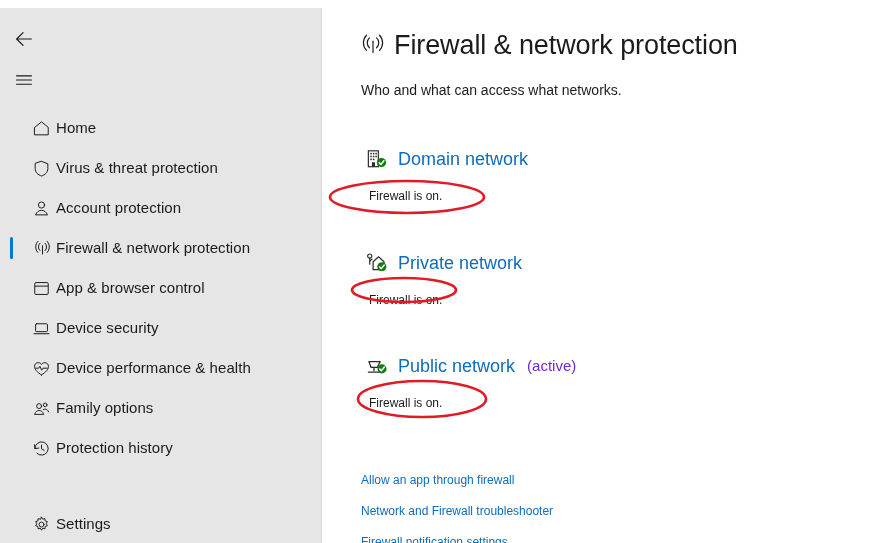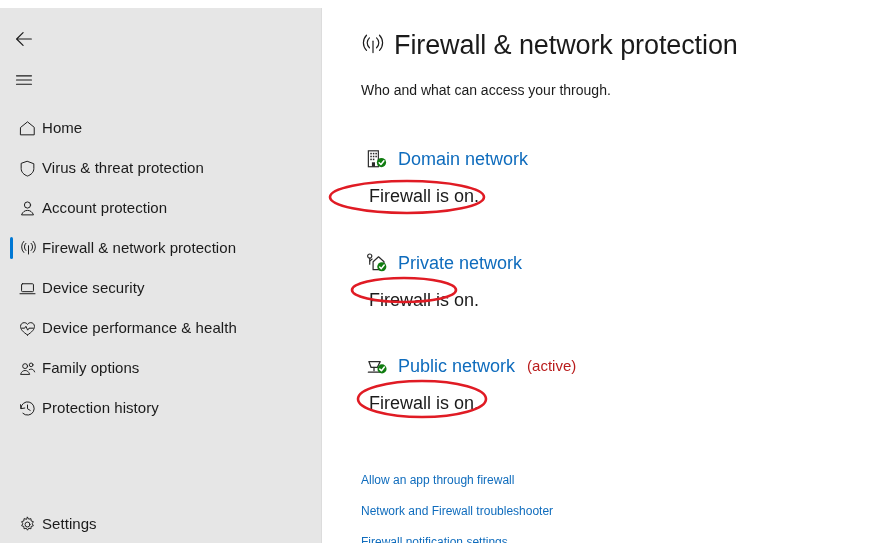--- a/index.html
+++ b/index.html
@@ -45,21 +45,21 @@
     position: absolute;
     left: 0;
     top: 100px;
     width: 322px;
   }
   .nav-item {
     position: relative;
     display: flex;
     align-items: center;
     height: 40px;
-    padding-left: 12px;
+    padding-left: 26px;
     cursor: pointer;
     color: #1b1b1b;
   }
   .nav-item .nav-icon {
     width: 30px;
     min-width: 30px;
     display: flex;
     align-items: center;
     justify-content: center;
     color: #1b1b1b;
@@ -154,29 +154,29 @@
     font-size: 18px;
     line-height: 24px;
     color: #0f6cbd;
     white-space: nowrap;
     cursor: pointer;
     text-decoration: none;
   }
   .net-active-tag {
     font-size: 15px;
     line-height: 24px;
-    color: #b91c1c;
+    color: #6d28d9;
     margin-left: 12px;
     white-space: nowrap;
   }
   .net-status {
     position: absolute;
     left: 39px;
     top: 40px;
-    font-size: 18px;
+    font-size: 12px;
     line-height: 19px;
     color: #1b1b1b;
     white-space: nowrap;
   }
 
   #links-block { position: absolute; left: 39px; top: 471px; }
   .foot-link {
     display: block;
     font-size: 12px;
     line-height: 19px;
@@ -254,20 +254,29 @@
             <path d="M12 8.5 V19"></path>
             <path d="M8.7 5.4 A6.2 6.2 0 0 0 8.7 14.6"></path>
             <path d="M15.3 5.4 A6.2 6.2 0 0 1 15.3 14.6"></path>
             <path d="M6 3 A10 10 0 0 0 6 17"></path>
             <path d="M18 3 A10 10 0 0 1 18 17"></path>
           </svg>
         </span>
         <span class="nav-label">Firewall &amp; network protection</span>
       </div>
 
+      <div class="nav-item">
+        <span class="nav-icon">
+          <svg width="19" height="19" viewBox="0 0 24 24" fill="none" stroke="#1b1b1b" stroke-width="1.25" stroke-linejoin="round">
+            <rect x="3.5" y="4.5" width="17" height="15" rx="1.4"></rect>
+            <path d="M3.5 9 H20.5"></path>
+          </svg>
+        </span>
+        <span class="nav-label">App &amp; browser control</span>
+      </div>
 
       <div class="nav-item">
         <span class="nav-icon">
           <svg width="19" height="19" viewBox="0 0 24 24" fill="none" stroke="#1b1b1b" stroke-width="1.25" stroke-linejoin="round" stroke-linecap="round">
             <rect x="4.5" y="6" width="15" height="10" rx="1.2"></rect>
             <path d="M2.5 18.6 H21.5"></path>
           </svg>
         </span>
         <span class="nav-label">Device security</span>
       </div>
@@ -327,21 +336,21 @@
           <path d="M12 8.5 V19"></path>
           <path d="M8.7 5.4 A6.2 6.2 0 0 0 8.7 14.6"></path>
           <path d="M15.3 5.4 A6.2 6.2 0 0 1 15.3 14.6"></path>
           <path d="M6 3 A10 10 0 0 0 6 17"></path>
           <path d="M18 3 A10 10 0 0 1 18 17"></path>
         </svg>
       </span>
       <span id="page-title">Firewall &amp; network protection</span>
     </div>
 
-    <div id="page-subtitle">Who and what can access your through.</div>
+    <div id="page-subtitle">Who and what can access what networks.</div>
 
     <div class="net-section" id="section-domain">
       <div class="net-head">
         <span class="net-icon">
           <svg width="22" height="20" viewBox="0 0 24 22">
             <rect x="2.5" y="2" width="11" height="17.5" fill="none" stroke="#2b2b2b" stroke-width="1.3"></rect>
             <rect x="4.6" y="4.2" width="1.7" height="1.7" fill="#2b2b2b"></rect>
             <rect x="7.4" y="4.2" width="1.7" height="1.7" fill="#2b2b2b"></rect>
             <rect x="10.2" y="4.2" width="1.7" height="1.7" fill="#2b2b2b"></rect>
             <rect x="4.6" y="7.4" width="1.7" height="1.7" fill="#2b2b2b"></rect>

